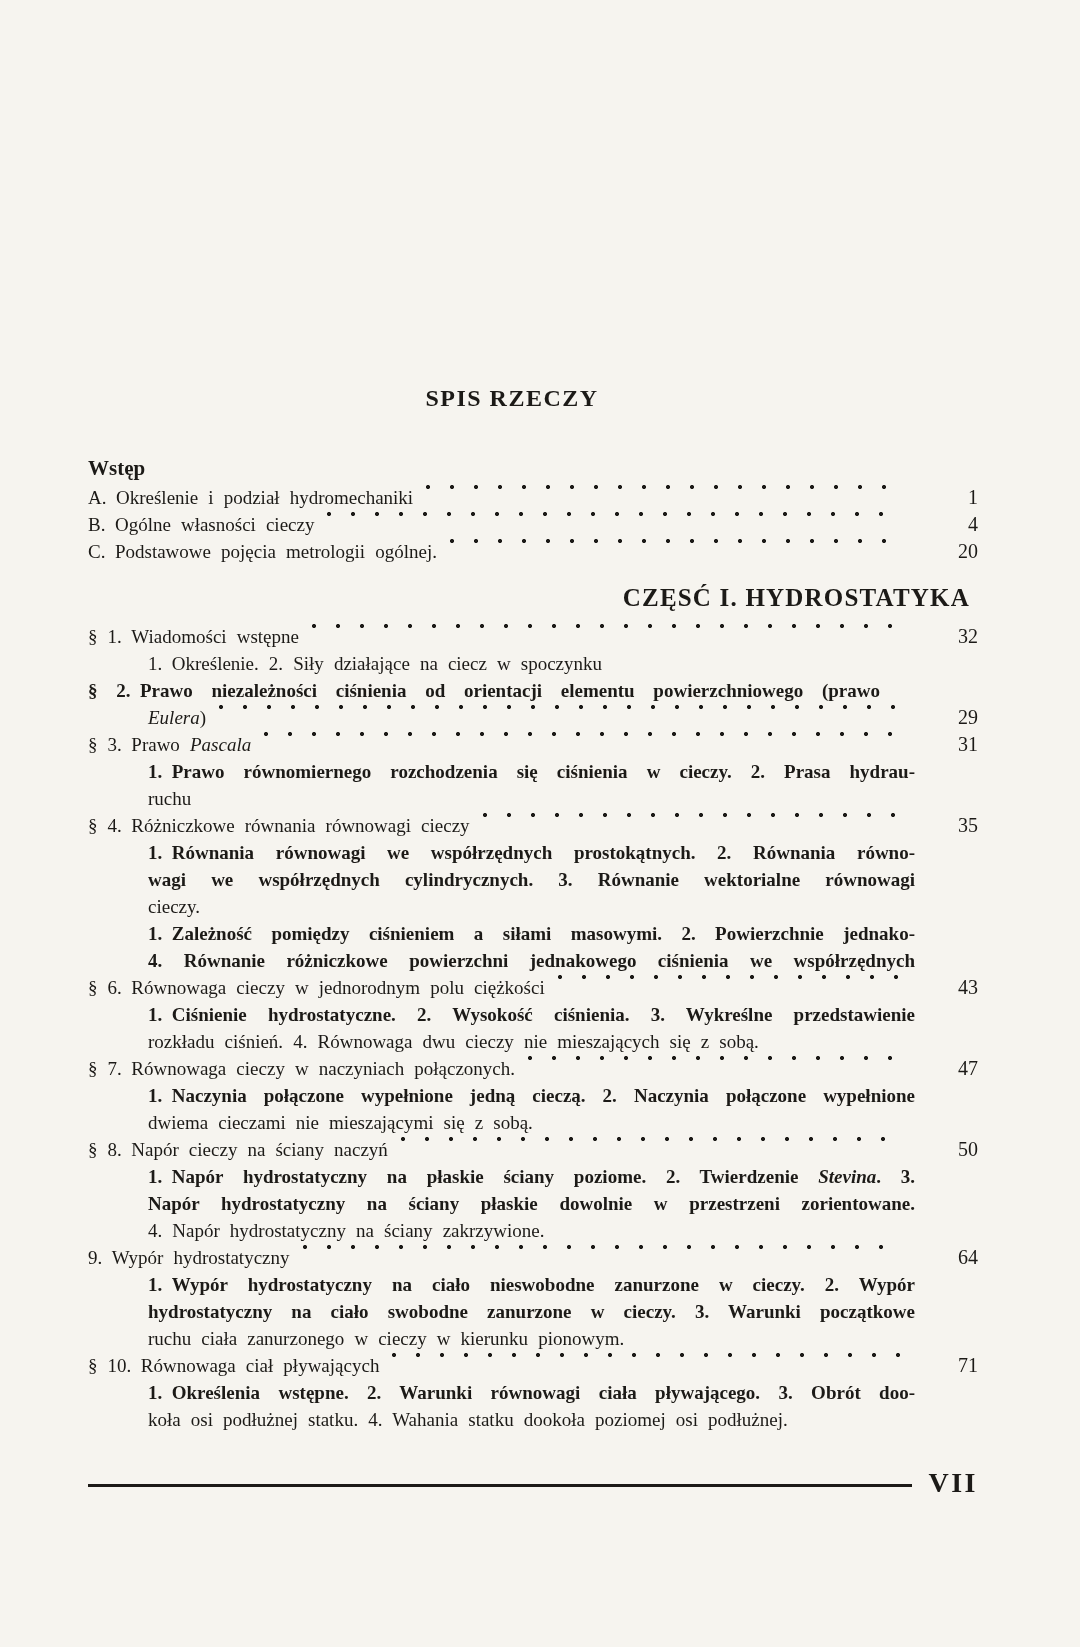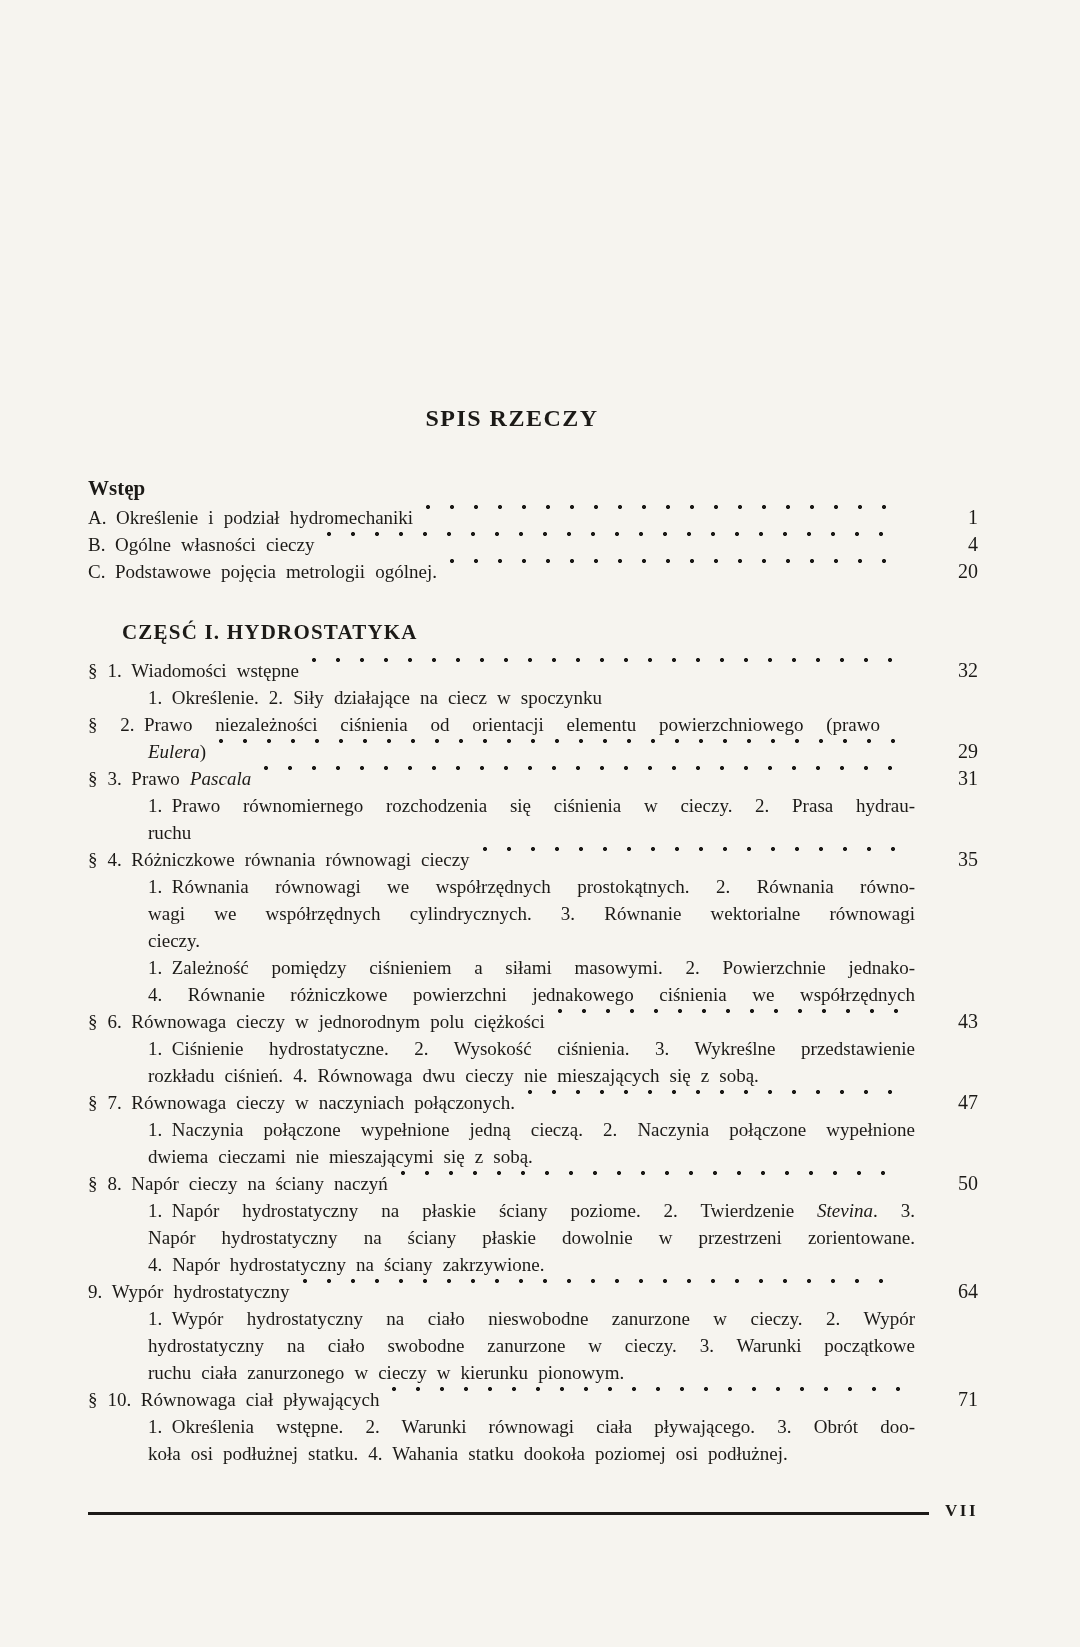--- a/index.html
+++ b/index.html
@@ -8,54 +8,54 @@
   }
   html,body{margin:0;padding:0;background:var(--paper);}
   .page{
     position:relative;
     width:1080px;height:1647px;
     background:var(--paper);
     overflow:hidden;
     font-family:"Liberation Serif","DejaVu Serif",serif;
     color:var(--ink);
   }
-  .content{position:absolute;left:88px;top:405px;width:890px;}
+  .content{position:absolute;left:88px;top:385px;width:890px;}
   .doc-title{
     width:848px;text-align:center;
     font-size:24px;font-weight:bold;letter-spacing:1.5px;
     line-height:26px;margin:0;
   }
   .intro-heading{
     width:848px;text-align:left;
     font-size:21px;font-weight:bold;
     line-height:26px;margin:44px 0 3px 0;
   }
   .part-heading{
-    width:848px;text-align:left;
-    font-size:21px;font-weight:bold;letter-spacing:1.2px;
-    line-height:26px;margin:34px 0 12px 0;
+    width:848px;text-align:right;
+    font-size:25px;font-weight:bold;letter-spacing:1.2px;
+    line-height:26px;margin:20px 0 12px 0;
     transform:translateX(34px);
   }
   .row{font-size:19px;line-height:27px;word-spacing:0.28em;}
-  .row.fill{text-align:justify;text-align-last:justify;word-spacing:0.1em;}
+  .row.fill{text-align:justify;text-align-last:justify;word-spacing:0.1em;font-weight:bold;}
   .row.indent1{margin-left:60px;}
   .row.fill.indent0{width:792px;}
   .row.fill.indent1{width:767px;}
   .row.dotted{display:flex;}
   .txt{white-space:nowrap;}
   .dots{
     flex:1 1 auto;height:6px;margin:0 6px 6px 12px;
     background-image:radial-gradient(circle at 3px 3px,var(--ink) 1.8px,transparent 2.3px);
     background-size:24px 6px;background-repeat:repeat-x;background-position:left bottom;
   }
   .pg{flex:0 0 70px;text-align:right;font-size:20px;white-space:nowrap;}
   .it{font-style:italic;}
   .footer{display:flex;align-items:center;margin-top:34px;width:890px;}
   .rule{flex:1 1 auto;height:3px;background:var(--ink);margin-top:4px;}
-  .folio{margin-left:16px;font-size:17px;font-weight:bold;letter-spacing:2.5px;}
+  .folio{margin-left:16px;font-size:28px;font-weight:bold;letter-spacing:2.5px;}
 </style>
 </head>
 <body>
 
 <div class="page">
   <div class="content">
 
     <h1 class="doc-title">SPIS RZECZY</h1>
 
     <h2 class="intro-heading">Wstęp</h2>

